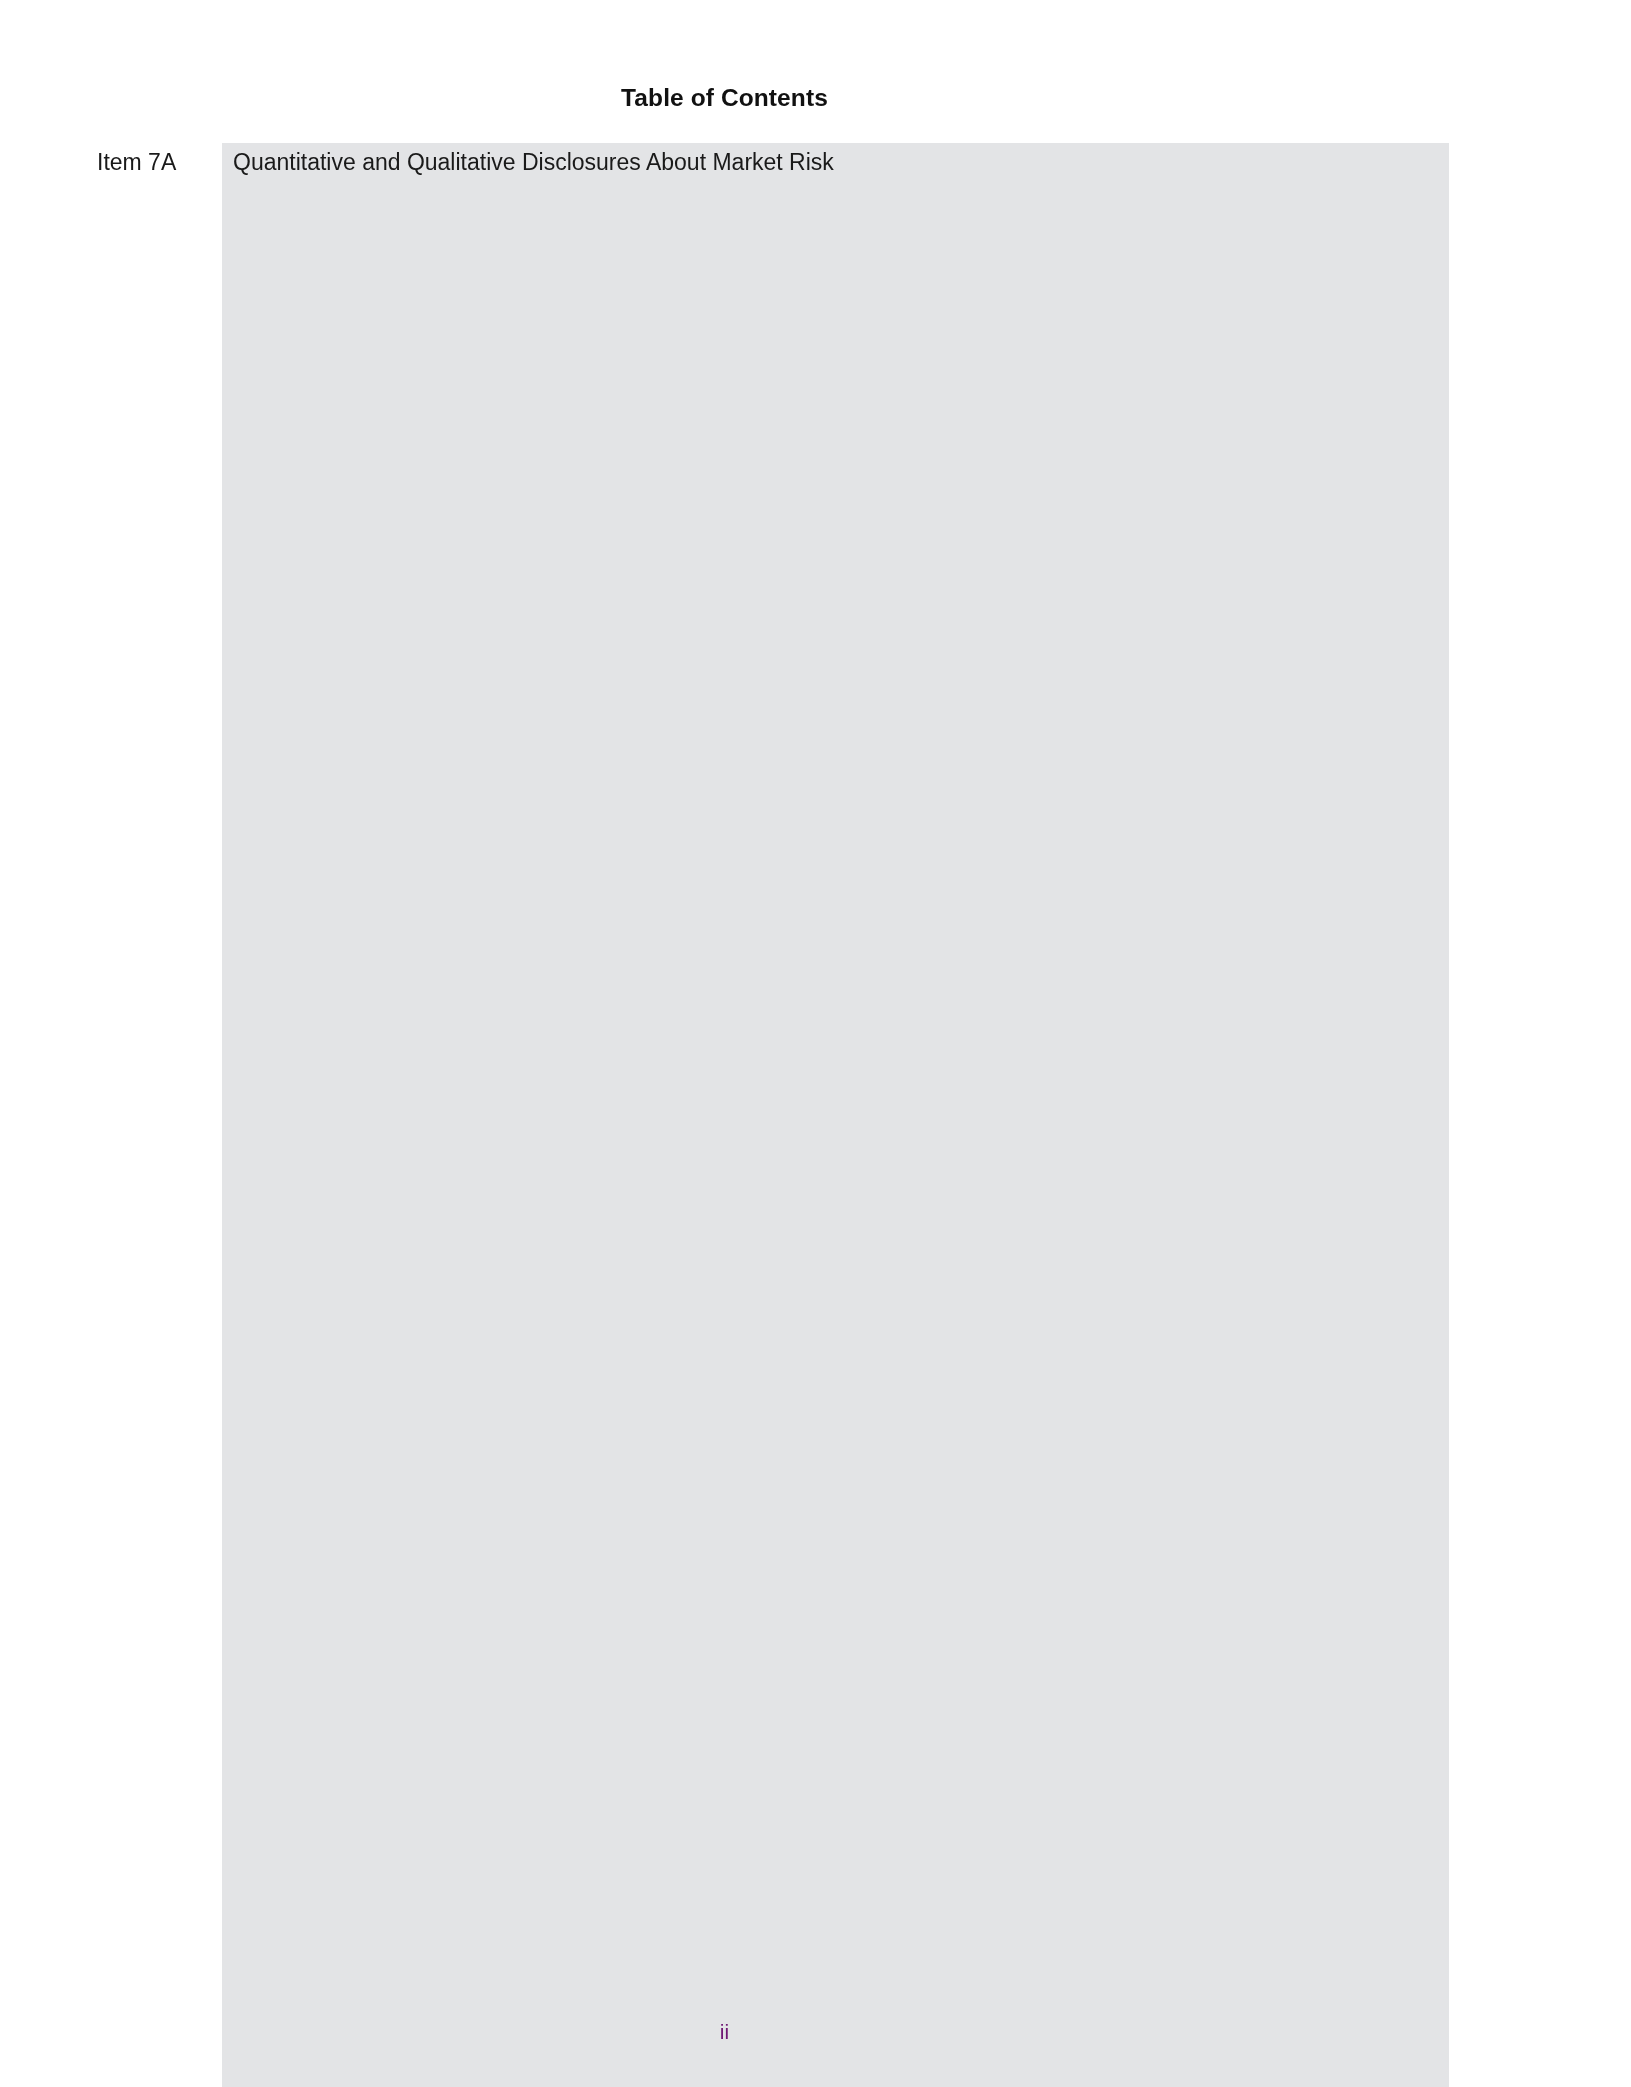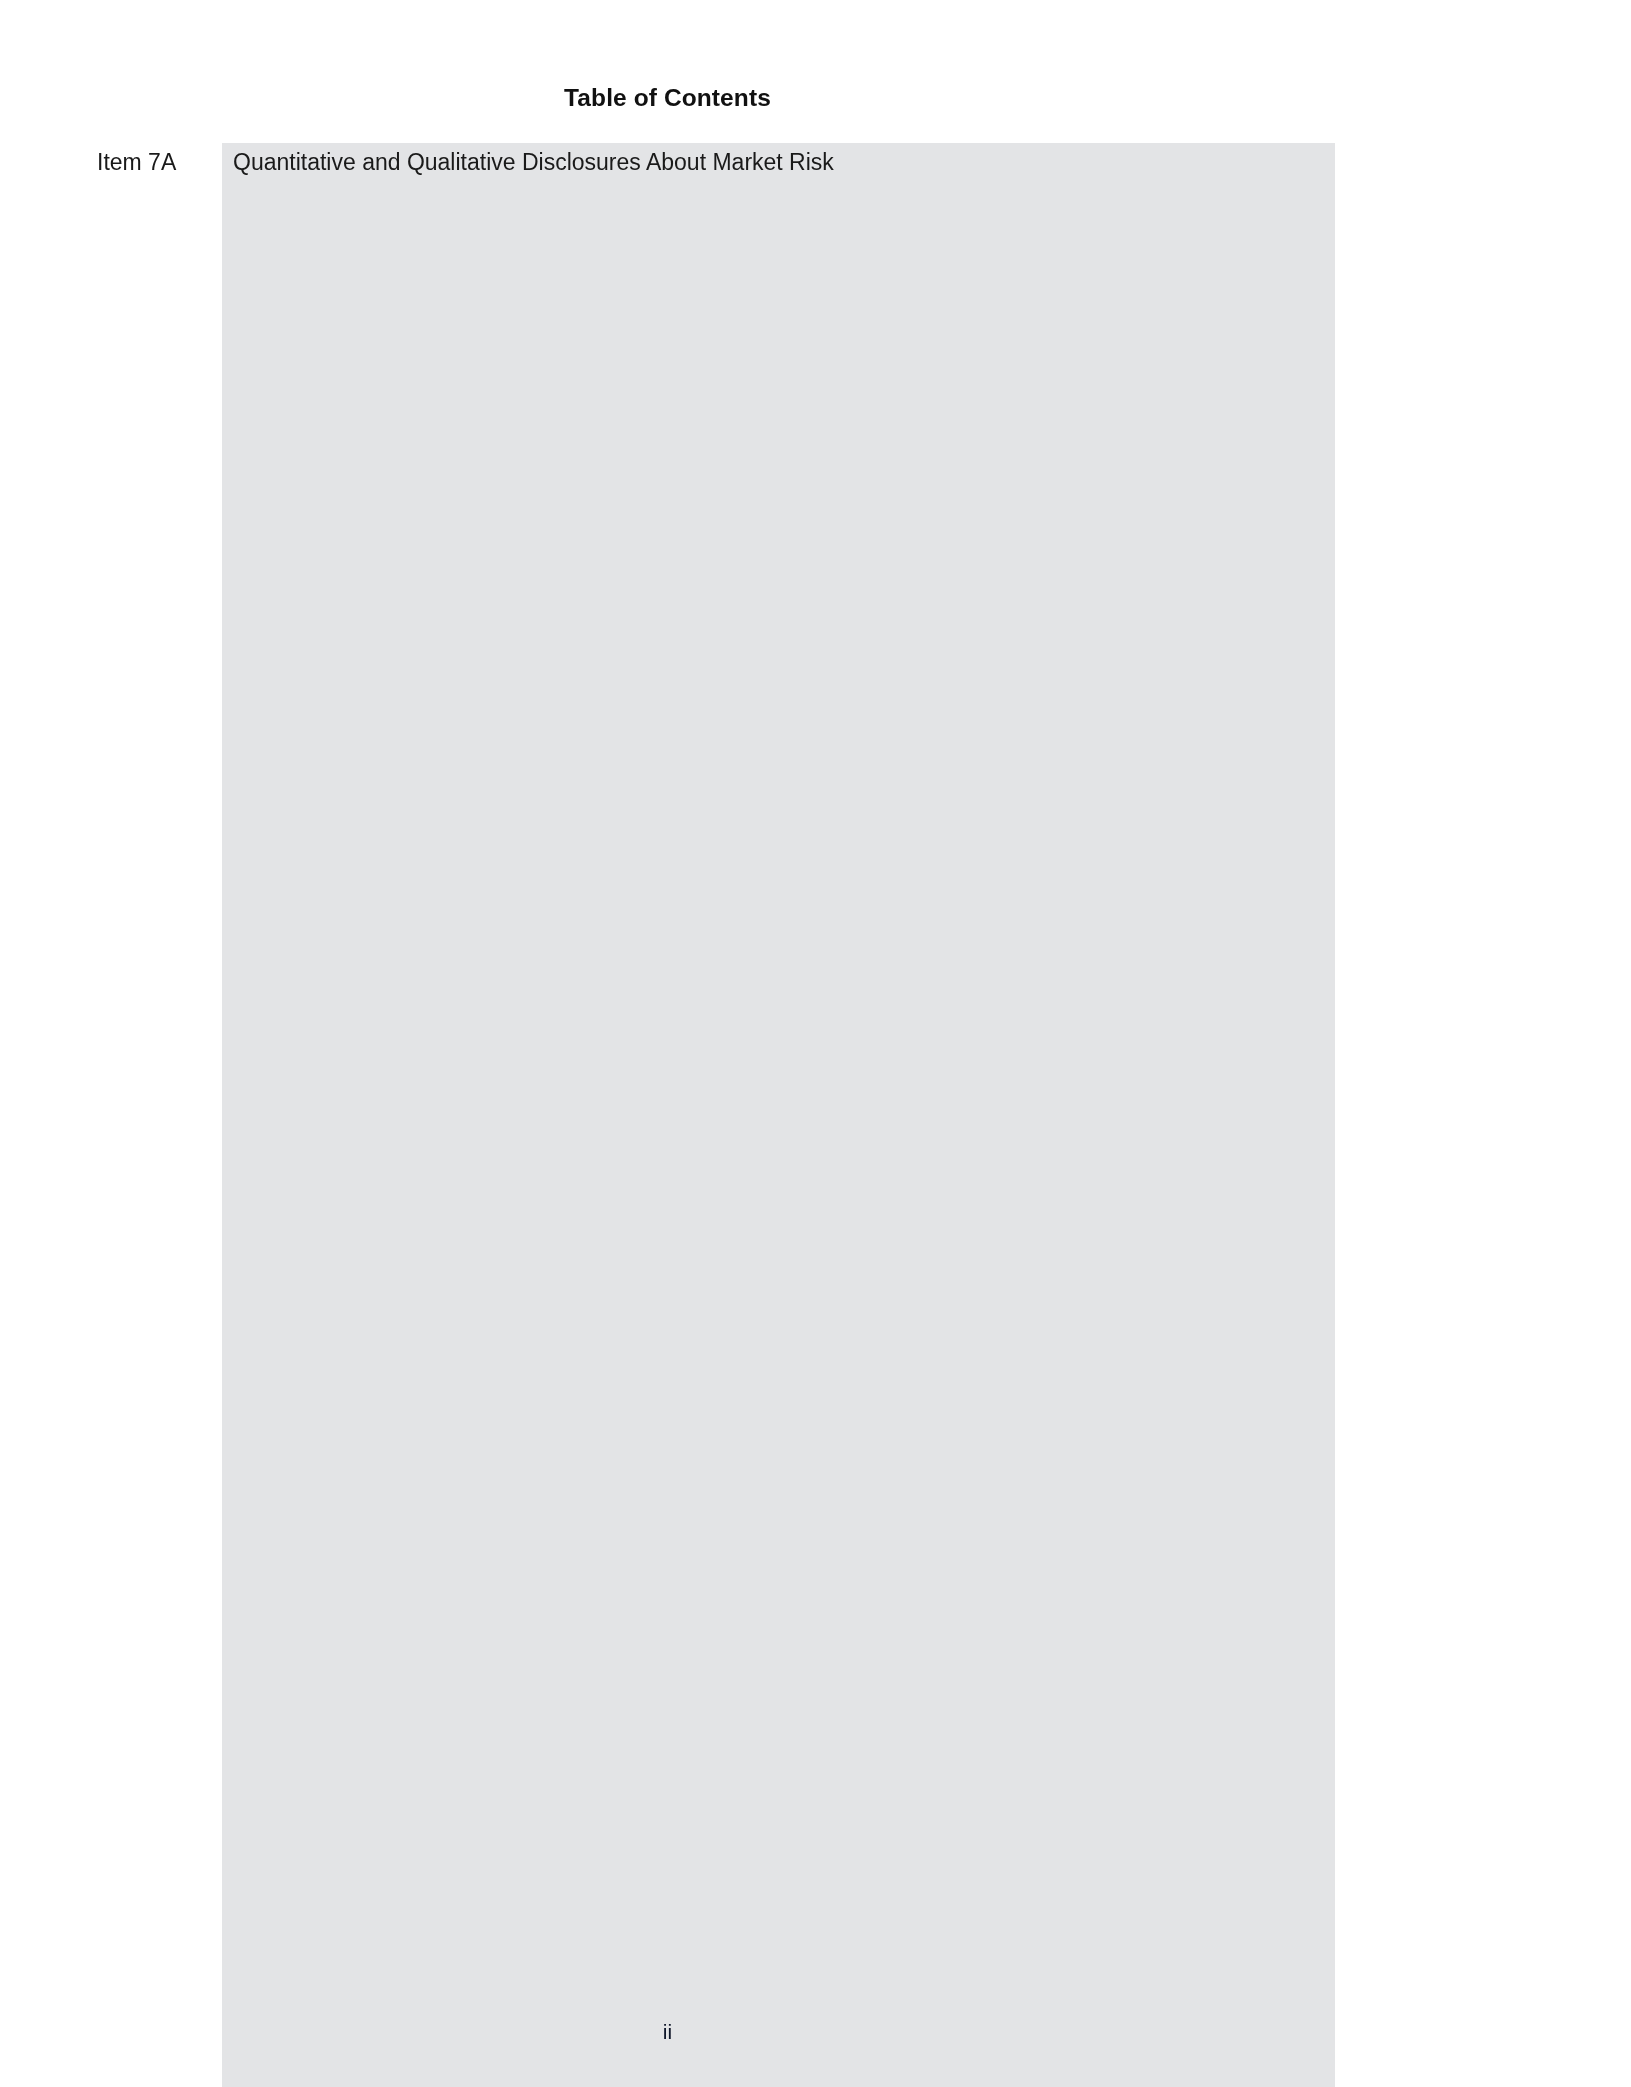--- a/index.html
+++ b/index.html
@@ -12,21 +12,21 @@
     width: 1631px;
     height: 2087px;
     position: relative;
     font-family: "Liberation Sans", sans-serif;
     color: #1a1a1a;
     -webkit-font-smoothing: antialiased;
   }
 
   .page {
     position: relative;
-    width: 1335px;
+    width: 1449px;
     height: 2087px;
     box-sizing: border-box;
     padding: 0;
     overflow: hidden;
   }
 
   
   .title-block {
     text-align: center;
     padding-top: 82px;
@@ -91,21 +91,21 @@
   td.pad { background: #ffffff; }
 
   
   .footer {
     position: absolute;
     left: 0;
     right: 0;
     top: 2020px;
     text-align: center;
     font-size: 21px;
-    color: #0f172a;
+    color: #701a75;
   }
 </style>
 </head>
 <body>
 
 <div class="page">
 
   <div class="title-block">
     <div class="title-line">Table of Contents</div>
   </div>

